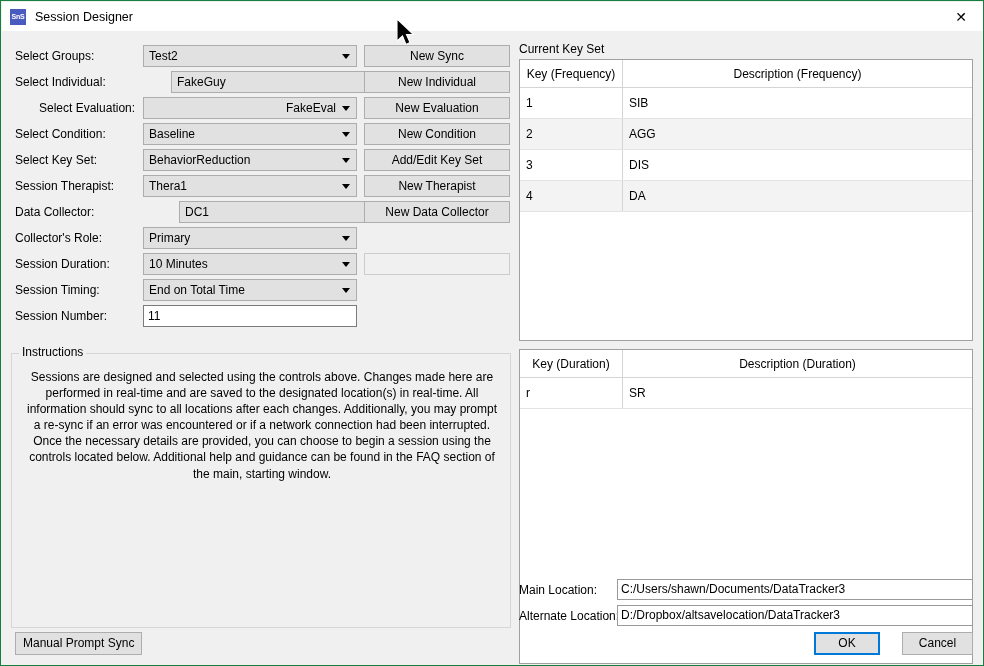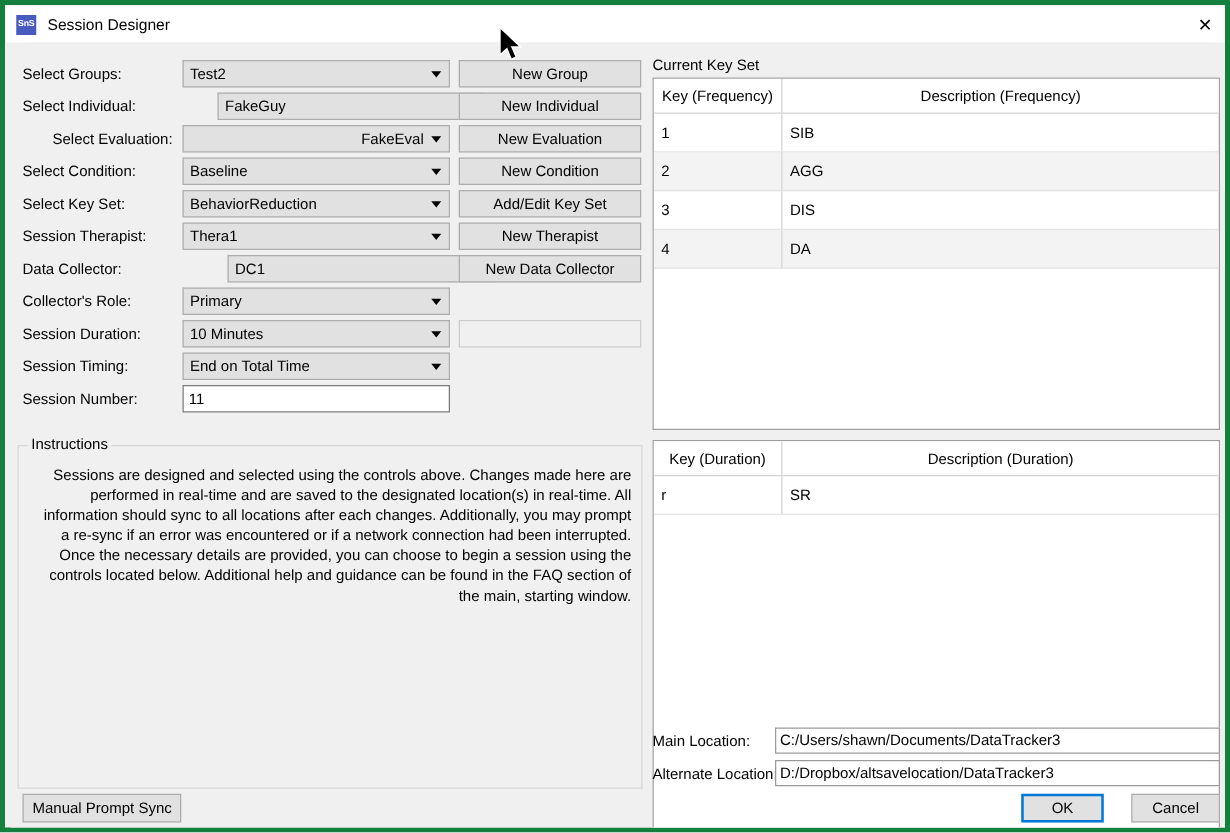--- a/index.html
+++ b/index.html
@@ -9,21 +9,21 @@
   }
   body {
     font-family: "Liberation Sans", sans-serif;
     -webkit-font-smoothing: antialiased;
   }
   .window {
     position: relative;
     width: 984px;
     height: 666px;
     box-sizing: border-box;
-    border: 4px solid #15803d;
+    border: 1px solid #15803d;
     background: #f0f0f0;
     overflow: hidden;
     padding-left: 29px;
   }
 
   
   .titlebar {
     position: absolute;
     left: 1px; top: 1px;
     width: 982px; height: 29px;
@@ -158,21 +158,21 @@
     font-size: 12px;
     color: #000;
   }
   .instructions-text {
     position: absolute;
     left: 20px; top: 338px;
     width: 480px;
     font-size: 12px;
     color: #000;
     line-height: 16.1px;
-    text-align: right;
+    text-align: center;
   }
 
   
   .btn-mps {
     position: absolute;
     left: 13px; top: 601px;
     height: 23px;
     box-sizing: border-box;
     padding: 0 7px;
     background: #e1e1e1;
@@ -289,21 +289,21 @@
     <div class="title-icon">SnS</div>
     <div class="title-text">Session Designer</div>
     <div class="title-close">✕</div>
   </div>
 
   <div class="content">
 
     <div id="form-host">
         <div class="form-label" style="left: 13px; top: 18px;">Select Groups:</div>
         <div class="combo" style="top: 14px;"><span>Test2</span><span class="arrow"></span></div>
-        <div class="btn" style="top: 14px;">New Group</div>
+        <div class="btn" style="top: 14px;">New Sync</div>
         <div class="form-label" style="left: 13px; top: 44px;">Select Individual:</div>
         <div class="combo" style="top: 40px; margin-left: 28px;"><span>FakeGuy</span><span class="arrow"></span></div>
         <div class="btn" style="top: 40px;">New Individual</div>
         <div class="form-label" style="left: 13px; top: 70px; margin-left: 24px;">Select Evaluation:</div>
         <div class="combo" style="top: 66px; text-align: right;"><span>FakeEval</span><span class="arrow"></span></div>
         <div class="btn" style="top: 66px;">New Evaluation</div>
         <div class="form-label" style="left: 13px; top: 96px;">Select Condition:</div>
         <div class="combo" style="top: 92px;"><span>Baseline</span><span class="arrow"></span></div>
         <div class="btn" style="top: 92px;">New Condition</div>
         <div class="form-label" style="left: 13px; top: 122px;">Select Key Set:</div>

